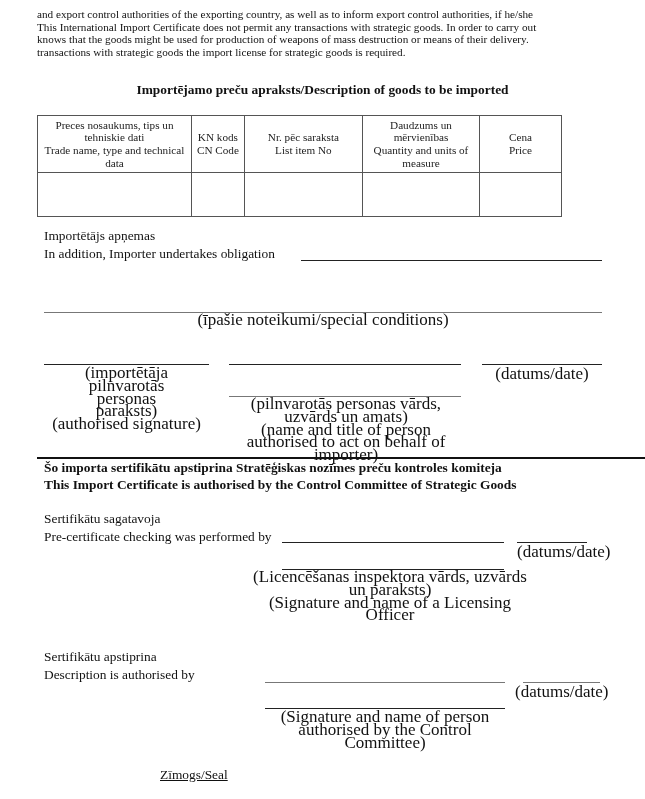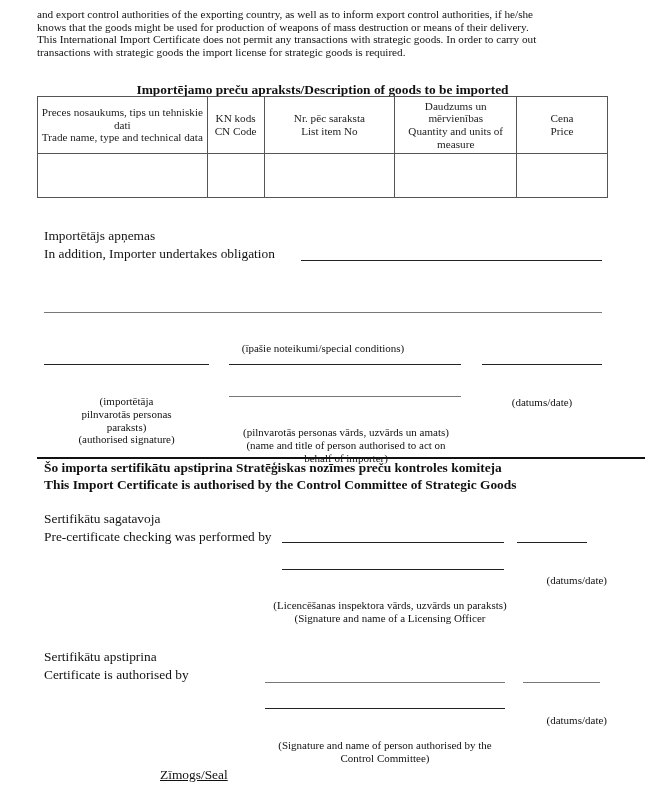--- a/index.html
+++ b/index.html
@@ -1,37 +1,37 @@
 <!DOCTYPE html>
 <html><head>
 <meta charset="utf-8">
 <style>
   html, body { margin:0; padding:0; background:#ffffff; }
   body { width:645px; height:799px; position:relative; overflow:hidden; color:#111; font-family:"Liberation Serif", serif; }
   .abs { position:absolute; }
   .intro { left:37px; top:8px; width:580px; font-size:11.2px; line-height:12.6px; }
   .sec-title { left:0; width:645px; top:82px; text-align:center; font-weight:bold; font-size:13.4px; }
-  table.goods { position:absolute; left:37px; top:96px; width:571px; border-collapse:collapse; font-size:11.2px; line-height:12.6px; color:#222; }
+  table.goods { position:absolute; left:37px; top:115px; width:525px; border-collapse:collapse; font-size:11.2px; line-height:12.6px; color:#222; }
   table.goods th, table.goods td { border:1px solid #555; text-align:center; font-weight:normal; padding:0 2px; }
   table.goods th { height:56px; vertical-align:middle; }
   table.goods td { height:43px; }
   .t13 { font-size:13.4px; line-height:16px; }
-  .t11 { font-size:11px; line-height:12.8px; text-align:center;margin-top:28px; }
+  .t11 { font-size:17px; line-height:12.8px; text-align:center; }
   .line { position:absolute; border-top:1px solid #222; height:0; }
   .line.thick { border-top:1.5px solid #222; }
   .line.gray { border-top:1px solid #777; }
   .bold { font-weight:bold; }
 </style>
 </head>
 <body>
 
 <div class="abs intro">
   <div>and export control authorities of the exporting country, as well as to inform export control authorities, if he/she</div>
+  <div>This International Import Certificate does not permit any transactions with strategic goods. In order to carry out</div>
   <div>knows that the goods might be used for production of weapons of mass destruction or means of their delivery.</div>
-  <div>This International Import Certificate does not permit any transactions with strategic goods. In order to carry out</div>
   <div>transactions with strategic goods the import license for strategic goods is required.</div>
 </div>
 
 <div class="abs sec-title">Importējamo preču apraksts/Description of goods to be imported</div>
 
 <table class="goods">
   <colgroup>
     <col style="width:170px">
       <col style="width:57px">
       <col style="width:131px">
@@ -105,21 +105,21 @@
 <div class="line thick" style="left:282px; top:542px; width:222px;"></div>
 <div class="line" style="left:517px; top:542px; width:70px;"></div>
 <div class="abs t11" style="left:517px; top:546px; width:90px; text-align:right;">(datums/date)</div>
 <div class="line" style="left:282px; top:569px; width:222px;"></div>
 <div class="abs t11" style="left:250px; top:571px; width:280px;">
   <div>(Licencēšanas inspektora vārds, uzvārds un paraksts)</div>
   <div>(Signature and name of a Licensing Officer</div>
 </div>
 
 <div class="abs t13" style="left:44px; top:649px;">Sertifikātu apstiprina</div>
-<div class="abs t13" style="left:44px; top:667px;">Certificate is authorised by</div>
+<div class="abs t13" style="left:44px; top:667px;">Description is authorised by</div>
 <div class="line gray" style="left:265px; top:682px; width:240px;"></div>
 <div class="line gray" style="left:523px; top:682px; width:77px;"></div>
 <div class="abs t11" style="left:515px; top:686px; width:92px; text-align:right;">(datums/date)</div>
 <div class="line" style="left:265px; top:708px; width:240px;"></div>
 <div class="abs t11" style="left:260px; top:711px; width:250px;">
   <div style="padding:0 2px">(Signature and name of person authorised by the Control Committee)</div>
 </div>
 
 <div class="abs t13" style="left:160px; top:767px;text-decoration:underline;">Zīmogs/Seal</div>
 

